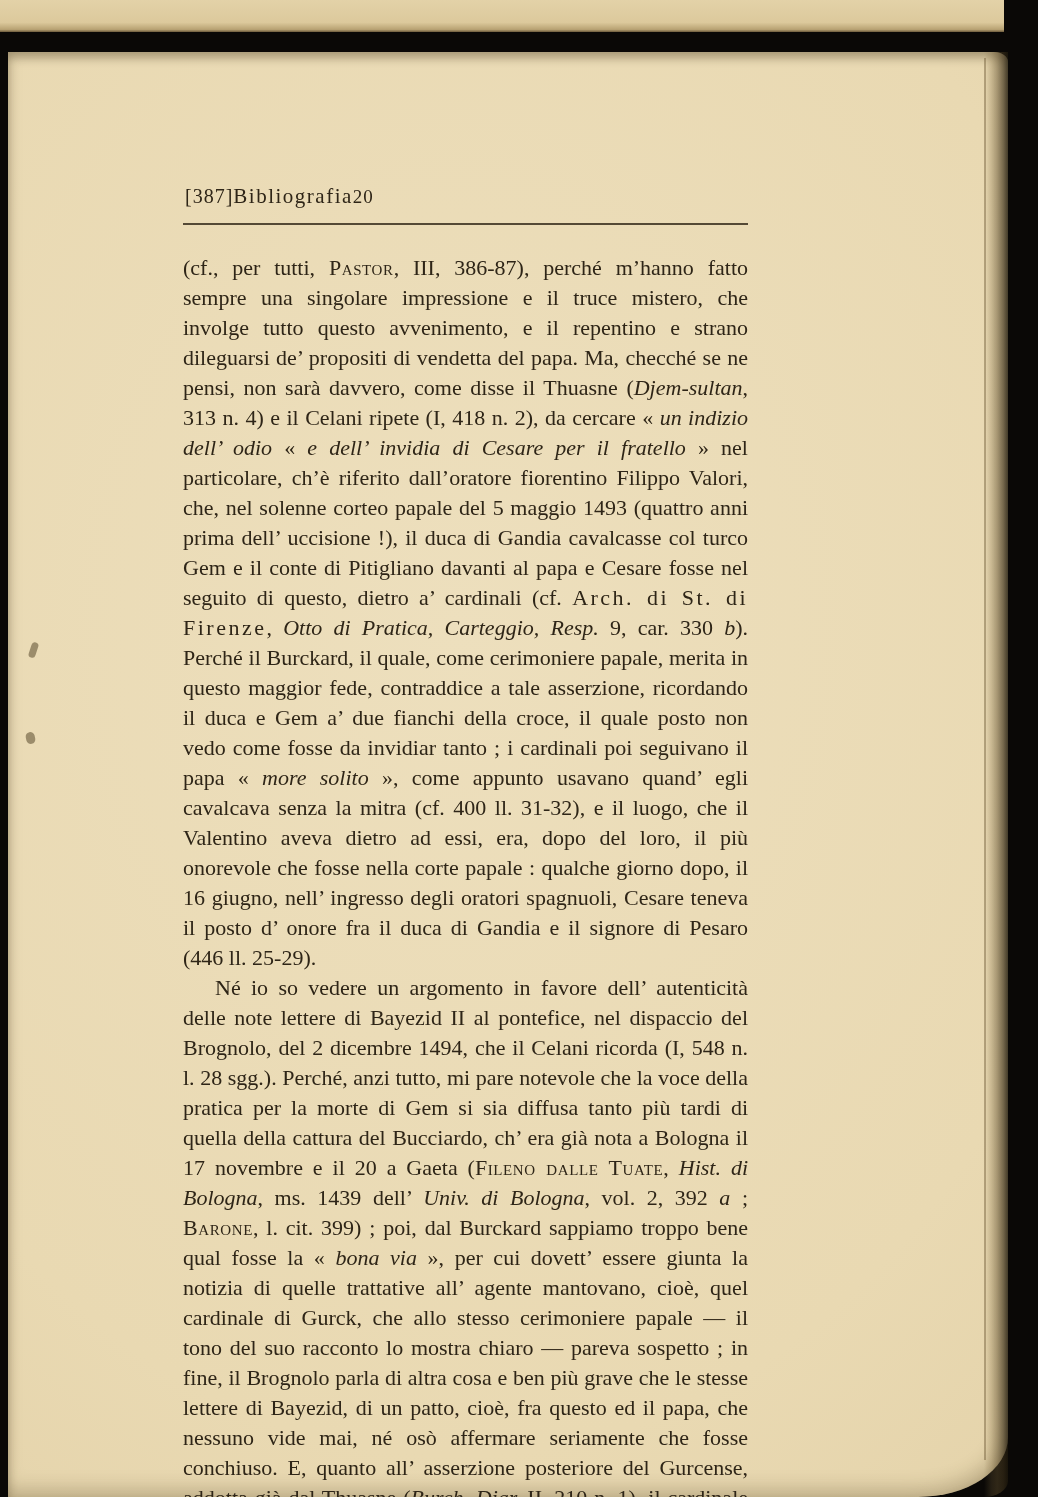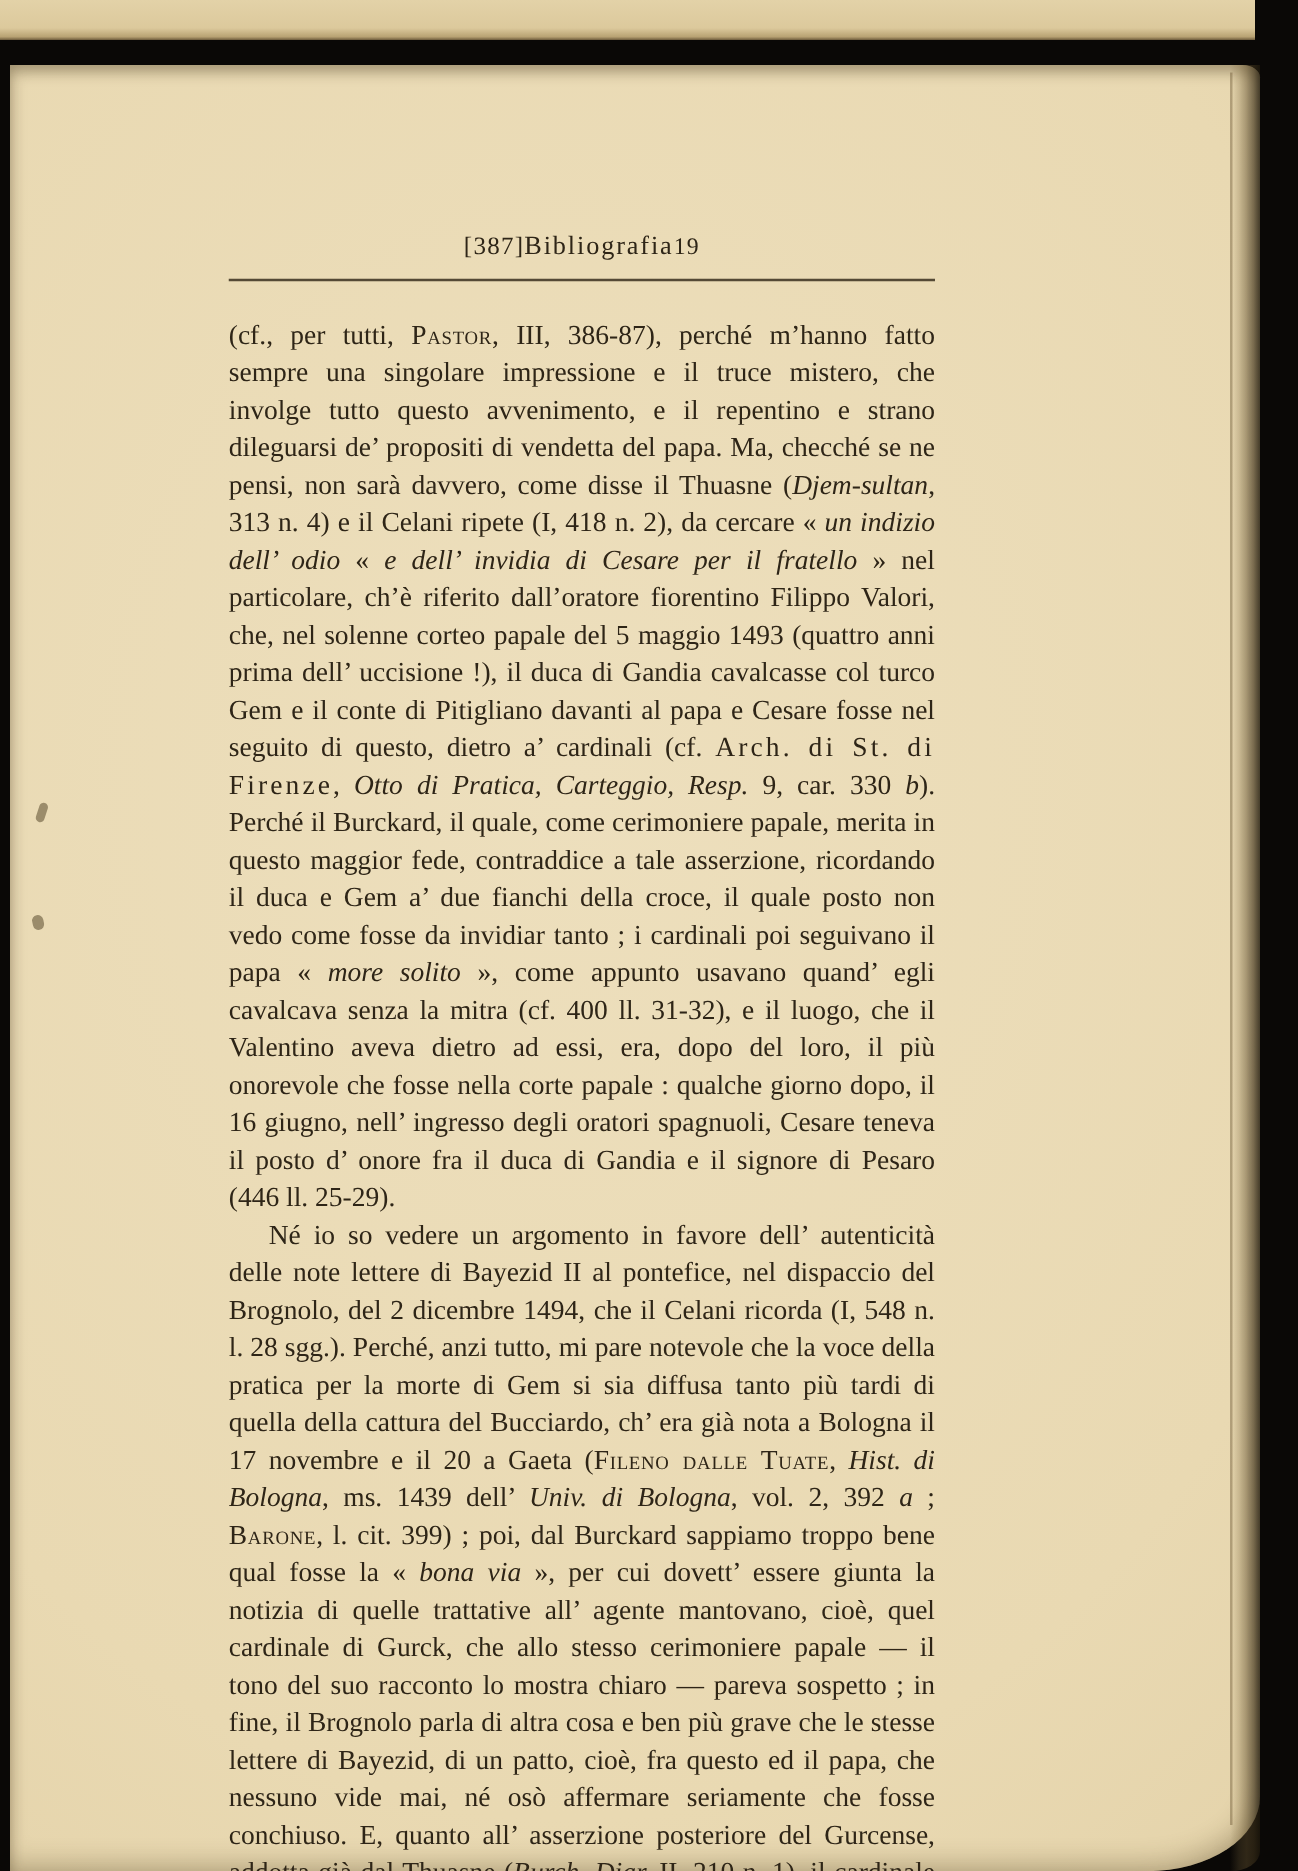--- a/index.html
+++ b/index.html
@@ -57,21 +57,21 @@
   .mark2 { left: 18px; top: 680px; width: 9px; height: 12px; transform: rotate(-12deg); border-radius: 5px; }
 
   .content {
     position: absolute;
     left: 175px; top: 132px;
     width: 565px;
     color: #2e2517;
   }
   .header {
     display: flex;
-    justify-content: center;
+    justify-content: flex-start;
     align-items: baseline;
     padding: 0 2px;
   }
   .h-left {
     font-size: 20px;
     letter-spacing: 1px;
   }
   .h-center {
     font-size: 21px;
     letter-spacing: 1.5px;
@@ -107,21 +107,21 @@
   <div class="top-page-edge"></div>
   <div class="page">
     <div class="page-edge-line"></div>
     <div class="page-edge-right"></div>
     <div class="margin-mark mark1"></div>
     <div class="margin-mark mark2"></div>
     <div class="content">
       <div class="header">
         <span class="h-left">[387]</span>
         <span class="h-center">Bibliografia</span>
-        <span class="h-right">19</span>
+        <span class="h-right">20</span>
       </div>
       <div class="rule"></div>
       <div class="body-text" id="body-text">
           <p><span class="seg-plain">(cf., per tutti, </span><span class="seg-sc">Pastor</span><span class="seg-plain">, III, 386-87), perché m’hanno fatto sempre una singolare impressione e il truce mistero, che involge tutto questo avvenimento, e il repentino e strano dileguarsi de’ propositi di vendetta del papa. Ma, checché se ne pensi, non sarà davvero, come disse il Thuasne (</span><span class="seg-i">Djem-sultan</span><span class="seg-plain">, 313 n. 4) e il Celani ripete (I, 418 n. 2), da cercare « </span><span class="seg-i">un indizio dell’ odio</span><span class="seg-plain"> « </span><span class="seg-i">e dell’ invidia di Cesare per il fratello</span><span class="seg-plain"> » nel particolare, ch’è riferito dall’oratore fiorentino Filippo Valori, che, nel solenne corteo papale del 5 maggio 1493 (quattro anni prima dell’ uccisione !), il duca di Gandia cavalcasse col turco Gem e il conte di Pitigliano davanti al papa e Cesare fosse nel seguito di questo, dietro a’ cardinali (cf. </span><span class="seg-sp">Arch. di St. di Firenze</span><span class="seg-plain">, </span><span class="seg-i">Otto di Pratica, Carteggio, Resp.</span><span class="seg-plain"> 9, car. 330 </span><span class="seg-i">b</span><span class="seg-plain">). Perché il Burckard, il quale, come cerimoniere papale, merita in questo maggior fede, contraddice a tale asserzione, ricordando il duca e Gem a’ due fianchi della croce, il quale posto non vedo come fosse da invidiar tanto ; i cardinali poi seguivano il papa « </span><span class="seg-i">more solito</span><span class="seg-plain"> », come appunto usavano quand’ egli cavalcava senza la mitra (cf. 400 ll. 31-32), e il luogo, che il Valentino aveva dietro ad essi, era, dopo del loro, il più onorevole che fosse nella corte papale : qualche giorno dopo, il 16 giugno, nell’ ingresso degli oratori spagnuoli, Cesare teneva il posto d’ onore fra il duca di Gandia e il signore di Pesaro (446 ll. 25-29).</span></p>
           <p class="indent"><span class="seg-plain">Né io so vedere un argomento in favore dell’ autenticità delle note lettere di Bayezid II al pontefice, nel dispaccio del Brognolo, del 2 dicembre 1494, che il Celani ricorda (I, 548 n. l. 28 sgg.). Perché, anzi tutto, mi pare notevole che la voce della pratica per la morte di Gem si sia diffusa tanto più tardi di quella della cattura del Bucciardo, ch’ era già nota a Bologna il 17 novembre e il 20 a Gaeta (</span><span class="seg-sc">Fileno dalle Tuate</span><span class="seg-plain">, </span><span class="seg-i">Hist. di Bologna</span><span class="seg-plain">, ms. 1439 dell’ </span><span class="seg-i">Univ. di Bologna</span><span class="seg-plain">, vol. 2, 392 </span><span class="seg-i">a</span><span class="seg-plain"> ; </span><span class="seg-sc">Barone</span><span class="seg-plain">, l. cit. 399) ; poi, dal Burckard sappiamo troppo bene qual fosse la « </span><span class="seg-i">bona via</span><span class="seg-plain"> », per cui dovett’ essere giunta la notizia di quelle trattative all’ agente mantovano, cioè, quel cardinale di Gurck, che allo stesso cerimoniere papale — il tono del suo racconto lo mostra chiaro — pareva sospetto ; in fine, il Brognolo parla di altra cosa e ben più grave che le stesse lettere di Bayezid, di un patto, cioè, fra questo ed il papa, che nessuno vide mai, né osò affermare seriamente che fosse conchiuso. E, quanto all’ asserzione posteriore del Gurcense, addotta già dal Thuasne (</span><span class="seg-i">Burch. Diar.</span><span class="seg-plain"> II, 210 n. 1), il cardinale non sosteneva già d’ avere veduto una lettera del sultano</span></p>
         </div>
     </div>
   </div>
 </div>
 

